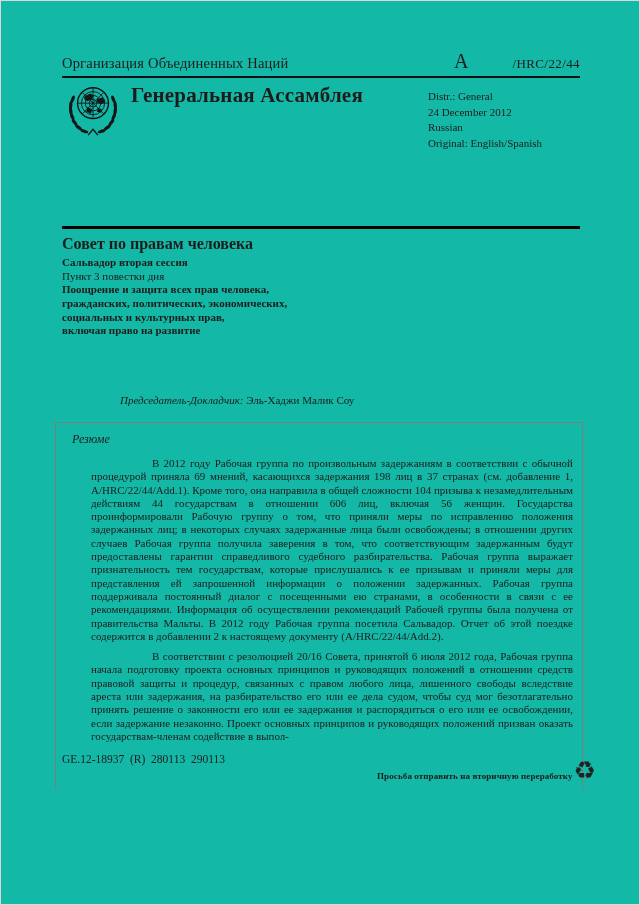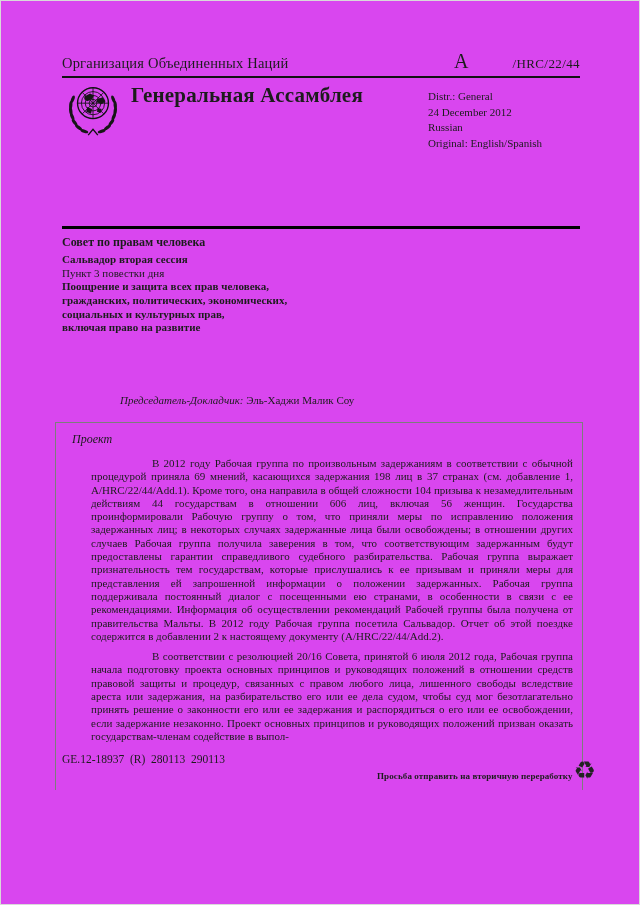--- a/index.html
+++ b/index.html
@@ -1,19 +1,19 @@
 <!DOCTYPE html>
 <html><head>
 <meta charset="utf-8">
 <style>
   html,body{margin:0;padding:0;background:#e8e8e8;}
   .page{
     position:relative;
     width:640px;height:905px;
-    background:#d946ef;
+    background:#14b8a6;
     font-family:"Liberation Serif","DejaVu Serif",serif;
     color:#1c1c1c;
     overflow:hidden;
     box-shadow:inset 0 0 0 1px #d9d9d9;
   }
   
   .header-top{
     position:absolute;left:62px;top:50px;width:518px;
     display:flex;justify-content:space-between;align-items:baseline;
     border-bottom:2px solid #111;padding-bottom:3px;
@@ -23,21 +23,21 @@
   .doc-symbol .sym-main{font-size:20px;}
   .doc-symbol .sym-rest{font-size:13px;letter-spacing:.4px;margin-left:44px;}
   
   .emblem{position:absolute;left:64px;top:78px;width:58px;height:60px;}
   .assembly-title{position:absolute;left:131px;top:83px;font-size:21px;font-weight:bold;letter-spacing:.2px;}
   .distr-block{position:absolute;left:428px;top:89px;font-size:11px;line-height:15.6px;}
   
   .section-rule{position:absolute;left:62px;top:226px;width:518px;height:3px;background:#000;}
   
   .session-block{position:absolute;left:62px;top:235px;}
-  .council{font-size:12px;font-weight:bold;margin-bottom:3px;}
+  .council{font-size:16px;font-weight:bold;margin-bottom:3px;}
   .session-line{font-size:11px;font-weight:bold;line-height:13.5px;}
   .agenda-item{font-size:11px;line-height:13.5px;}
   .agenda-line{font-size:11px;font-weight:bold;line-height:13.8px;}
   
   .report-title{position:absolute;left:120px;top:342px;width:330px;
     font-size:15.5px;font-weight:bold;line-height:19.5px;}
   .rapporteur{position:absolute;left:120px;top:394px;font-size:11px;}
   .rapporteur .chair-label{font-style:italic;}
   
   .summary-box{
@@ -131,21 +131,21 @@
     <div class="agenda-line">гражданских, политических, экономических,</div>
     <div class="agenda-line">социальных и культурных прав,</div>
     <div class="agenda-line">включая право на развитие</div>
   </div>
 
   <div class="rapporteur">
     <span class="chair-label">Председатель-Докладчик:</span><span> Эль-Хаджи Малик Соу</span>
   </div>
 
   <div class="summary-box">
-    <div class="summary-heading">Проект</div>
+    <div class="summary-heading">Резюме</div>
     <div class="summary-body">
       <p>В 2012 году Рабочая группа по произвольным задержаниям в соответствии с обычной процедурой приняла 69 мнений, касающихся задержания 198 лиц в 37 странах (см. добавление 1, A/HRC/22/44/Add.1). Кроме того, она направила в общей сложности 104 призыва к незамедлительным действиям 44 государствам в отношении 606 лиц, включая 56 женщин. Государства проинформировали Рабочую группу о том, что приняли меры по исправлению положения задержанных лиц; в некоторых случаях задержанные лица были освобождены; в отношении других случаев Рабочая группа получила заверения в том, что соответствующим задержанным будут предоставлены гарантии справедливого судебного разбирательства. Рабочая группа выражает признательность тем государствам, которые прислушались к ее призывам и приняли меры для представления ей запрошенной информации о положении задержанных. Рабочая группа поддерживала постоянный диалог с посещенными ею странами, в особенности в связи с ее рекомендациями. Информация об осуществлении рекомендаций Рабочей группы была получена от правительства Мальты. В 2012 году Рабочая группа посетила Сальвадор. Отчет об этой поездке содержится в добавлении 2 к настоящему документу (A/HRC/22/44/Add.2).</p>
       <p>В соответствии с резолюцией 20/16 Совета, принятой 6 июля 2012 года, Рабочая группа начала подготовку проекта основных принципов и руководящих положений в отношении средств правовой защиты и процедур, связанных с правом любого лица, лишенного свободы вследствие ареста или задержания, на разбирательство его или ее дела судом, чтобы суд мог безотлагательно принять решение о законности его или ее задержания и распорядиться о его или ее освобождении, если задержание незаконно. Проект основных принципов и руководящих положений призван оказать государствам-членам содействие в выпол-</p>
     </div>
   </div>
 
   <div class="footer-left">GE.12-18937  (R)  280113  290113</div>
   <div class="footer-right">
     <span class="recycle-note">Просьба отправить на вторичную переработку</span>
     <span class="recycle-icon">♻</span>

